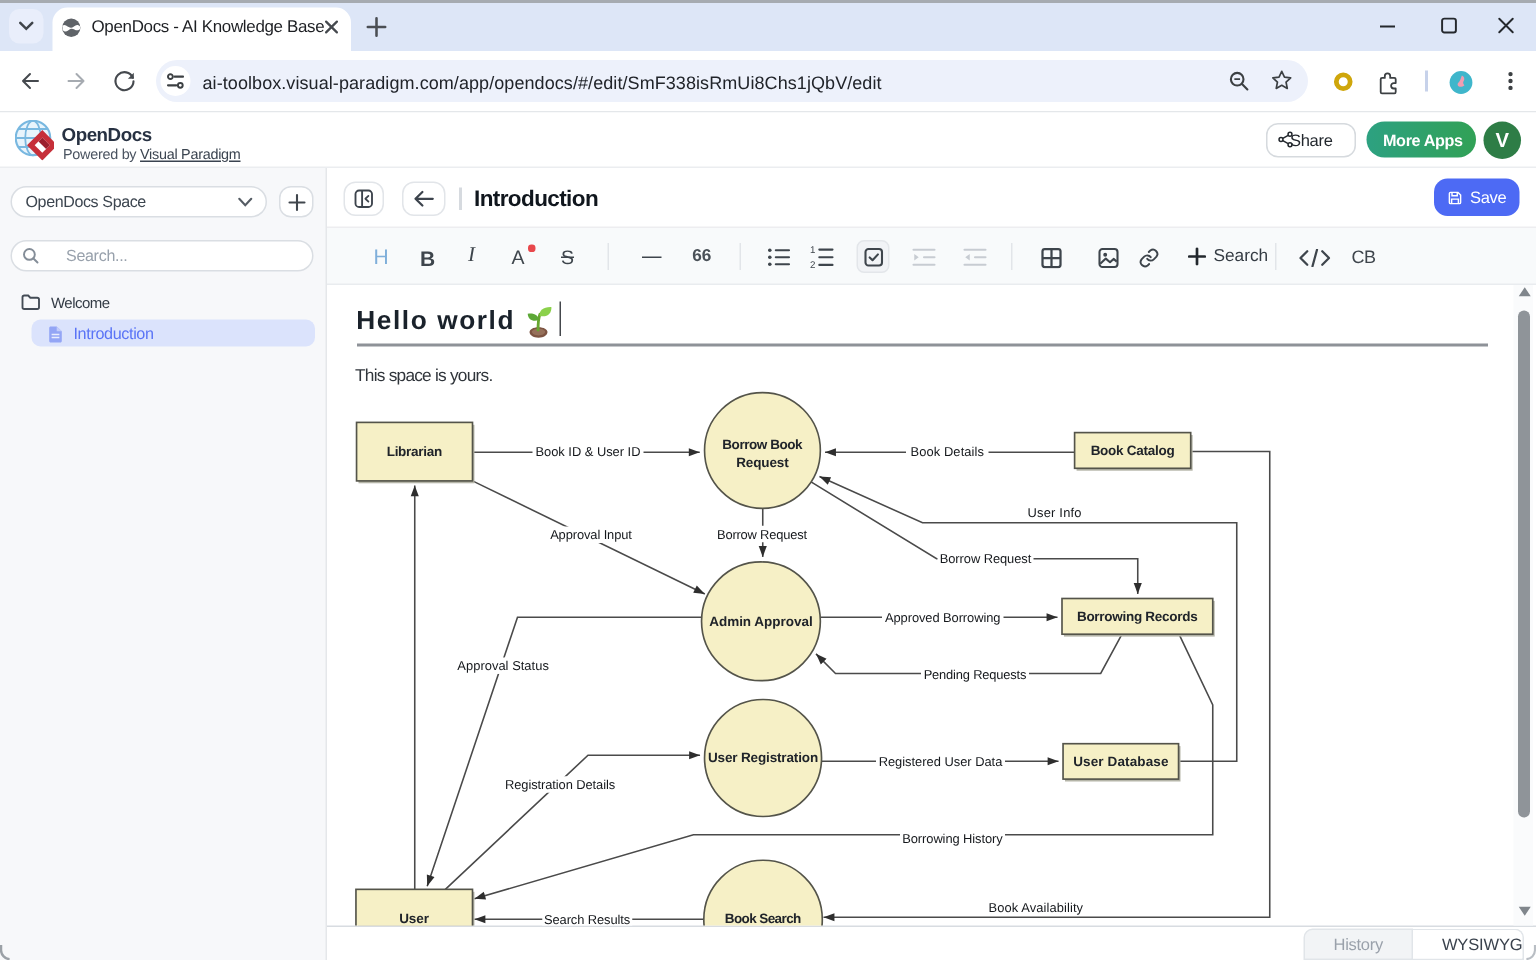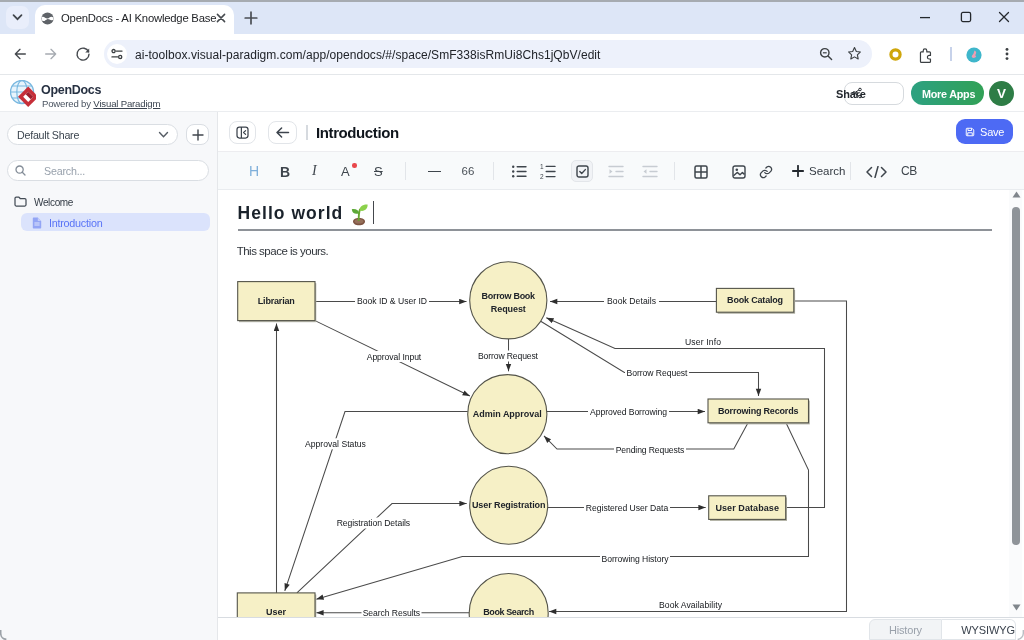--- a/index.html
+++ b/index.html
@@ -55,21 +55,21 @@
   </svg>
 
 <div class="ab" style="left:104px;top:40px;width:768px;height:28px;border-radius:14px;background:#edf1fb;"></div>
 <div class="ab" style="left:107px;top:44px;width:20px;height:20px;border-radius:10px;background:#fff;"></div>
 <svg class="ab" style="left:110px;top:47px" width="14" height="14" viewBox="0 0 14 14">
   <circle cx="3.6" cy="4.1" r="1.6" fill="none" stroke="#3c4043" stroke-width="1.3"></circle>
   <path d="M6.4 4.1 H12" stroke="#3c4043" stroke-width="1.4" stroke-linecap="round"></path>
   <circle cx="10.2" cy="9.9" r="1.6" fill="none" stroke="#3c4043" stroke-width="1.3"></circle>
   <path d="M2 9.9 H7.6" stroke="#3c4043" stroke-width="1.4" stroke-linecap="round"></path>
 </svg>
-<div class="ab" style="left:135px;top:47.5px;font-size:12px;letter-spacing:0.05px;color:#21242a;">ai-toolbox.visual-paradigm.com/app/opendocs/#/space/SmF338isRmUi8Chs1jQbV/edit</div>
+<div class="ab" style="left:135px;top:47.5px;font-size:12px;letter-spacing:0.05px;color:#21242a;">ai-toolbox.visual-paradigm.com/app/opendocs/#/edit/SmF338isRmUi8Chs1jQbV/edit</div>
 <svg class="ab" style="left:819px;top:47px" width="14" height="14" viewBox="0 0 14 14">
     <circle cx="5.8" cy="5.8" r="4.2" fill="none" stroke="#3c4043" stroke-width="1.4"></circle>
     <path d="M9 9 L12.6 12.6" stroke="#3c4043" stroke-width="1.4" stroke-linecap="round"></path>
     <path d="M3.9 5.8 H7.7" stroke="#3c4043" stroke-width="1.2"></path>
   </svg>
 <svg class="ab" style="left:847px;top:46px" width="15" height="15" viewBox="0 0 24 24">
     <path d="M12 2.5 l2.9 6.2 6.6.8 -4.9 4.6 1.3 6.6 -5.9-3.3 -5.9 3.3 1.3-6.6 -4.9-4.6 6.6-.8 Z" fill="none" stroke="#3c4043" stroke-width="1.8" stroke-linejoin="round"></path>
   </svg>
 <svg class="ab" style="left:889px;top:48px" width="13" height="13" viewBox="0 0 13 13">
     <circle cx="6.5" cy="6.5" r="4.6" fill="none" stroke="#cfa60b" stroke-width="3.2"></circle>
@@ -103,31 +103,31 @@
 <div class="ab" style="left:41px;top:83px;font-size:12.5px;letter-spacing:-0.3px;font-weight:bold;color:#273142;">OpenDocs</div>
 <div class="ab" style="left:42px;top:97.5px;font-size:9.6px;letter-spacing:-0.18px;color:#4a5360;">Powered by <span style="text-decoration:underline;color:#3b4450;text-align:center;">Visual Paradigm</span></div>
 
 <div class="ab" style="left:844px;top:81.5px;width:60px;height:23px;background:#fff;border:1px solid #d6dade;border-radius:8px;box-sizing:border-box;"></div>
 <svg class="ab" style="left:851px;top:87px" width="12" height="12" viewBox="0 0 24 24">
   <circle cx="18" cy="5" r="2.6" fill="none" stroke="#23282e" stroke-width="2"></circle>
   <circle cx="6" cy="12" r="2.6" fill="none" stroke="#23282e" stroke-width="2"></circle>
   <circle cx="18" cy="19" r="2.6" fill="none" stroke="#23282e" stroke-width="2"></circle>
   <path d="M8.4 10.6 L15.6 6.4 M8.4 13.4 L15.6 17.6" stroke="#23282e" stroke-width="2"></path>
 </svg>
-<div class="ab" style="left:836px;top:87.5px;font-size:11px;letter-spacing:-0.2px;font-weight:bold;color:#23282e;">Share</div>
+<div class="ab" style="left:860px;top:87.5px;font-size:11px;letter-spacing:-0.2px;font-weight:normal;color:#23282e;">Share</div>
 
 <div class="ab" style="left:911px;top:81px;width:73px;height:24px;border-radius:12px;background:linear-gradient(90deg,#2da181,#31a156);"></div>
 <div class="ab" style="left:922px;top:87.5px;font-size:10.8px;letter-spacing:-0.25px;font-weight:bold;color:#fff;">More Apps</div>
 
 <div class="ab" style="left:989px;top:81px;width:25px;height:25px;border-radius:50%;background:#2e7d46;"></div>
 <div class="ab" style="left:989px;top:81px;width:25px;height:25px;text-align:center;line-height:25px;font-size:13.5px;font-weight:bold;color:#fff;">V</div>
 
 <div class="ab" style="left:0;top:112px;width:218px;height:528px;background:#f7f8fa;border-right:1px solid #e5e7ea;box-sizing:border-box;"></div>
 <div class="ab" style="left:7px;top:124px;width:171px;height:21px;background:#fff;border:1px solid #dadee3;border-radius:11px;box-sizing:border-box;"></div>
-<div class="ab" style="left:17px;top:129px;font-size:10.7px;letter-spacing:-0.25px;color:#3d4650;">Default Share</div>
+<div class="ab" style="left:17px;top:129px;font-size:10.7px;letter-spacing:-0.25px;color:#3d4650;">OpenDocs Space</div>
 <svg class="ab" style="left:158px;top:131px" width="11" height="8" viewBox="0 0 11 8">
     <path d="M1.5 1.5 L5.5 5.8 L9.5 1.5" fill="none" stroke="#555c64" stroke-width="1.4" stroke-linecap="round"></path>
   </svg>
 <div class="ab" style="left:186px;top:124px;width:23px;height:21px;background:#fff;border:1px solid #dadee3;border-radius:8px;box-sizing:border-box;"></div>
 <svg class="ab" style="left:191.5px;top:129px" width="12" height="12" viewBox="0 0 12 12">
     <path d="M6 1 V11 M1 6 H11" stroke="#40464d" stroke-width="1.4" stroke-linecap="round"></path>
   </svg>
 
 <div class="ab" style="left:7px;top:159.5px;width:202px;height:21.5px;background:#fff;border:1px solid #dadee3;border-radius:11px;box-sizing:border-box;"></div>
 <svg class="ab" style="left:15px;top:165px" width="11" height="11" viewBox="0 0 11 11">
@@ -171,21 +171,21 @@
 
 <div class="ab" style="left:218px;top:151.5px;width:806px;height:38px;background:#f8fafb;border-bottom:1px solid #e9ecef;box-sizing:border-box;"></div>
 <div class="ab" style="left:249px;top:163px;font-size:14px;font-weight:500;color:#7fafda;">H</div>
 <div class="ab" style="left:280px;top:164px;font-size:14px;font-weight:bold;color:#3e454c;">B</div>
 <div class="ab" style="left:312px;top:163px;font-size:14px;font-style:italic;font-family:'Liberation Serif',serif;color:#3e454c;">I</div>
 <div class="ab" style="left:341px;top:164px;font-size:13px;color:#3e454c;">A</div>
 <div class="ab" style="left:352px;top:163px;width:4.5px;height:4.5px;border-radius:50%;background:#e8474b;"></div>
 <div class="ab" style="left:374px;top:164px;font-size:13px;color:#3e454c;text-decoration:line-through;">S</div>
 <div class="ab" style="left:405px;top:162px;width:1px;height:18px;background:#e2e5e9;"></div>
 <div class="ab" style="left:428px;top:170.5px;width:13px;height:1.8px;background:#3e454c;"></div>
-<div class="ab" style="left:461.5px;top:165px;font-size:11.5px;font-weight:normal;color:#4a5158;">66</div>
+<div class="ab" style="left:461.5px;top:165px;font-size:11.5px;font-weight:bold;color:#4a5158;">66</div>
 <div class="ab" style="left:493px;top:162px;width:1px;height:18px;background:#e2e5e9;"></div>
 <svg class="ab" style="left:512px;top:165px" width="15" height="13" viewBox="0 0 15 13">
     <g stroke="#3e454c" stroke-width="1.4" stroke-linecap="round">
       <path d="M5.2 1.8 H14 M5.2 6.5 H14 M5.2 11.2 H14"></path>
     </g>
     <g fill="#3e454c">
       <circle cx="1.2" cy="1.8" r="1.2"></circle>
       <circle cx="1.2" cy="6.5" r="1.2"></circle>
       <circle cx="1.2" cy="11.2" r="1.2"></circle>
     </g>

